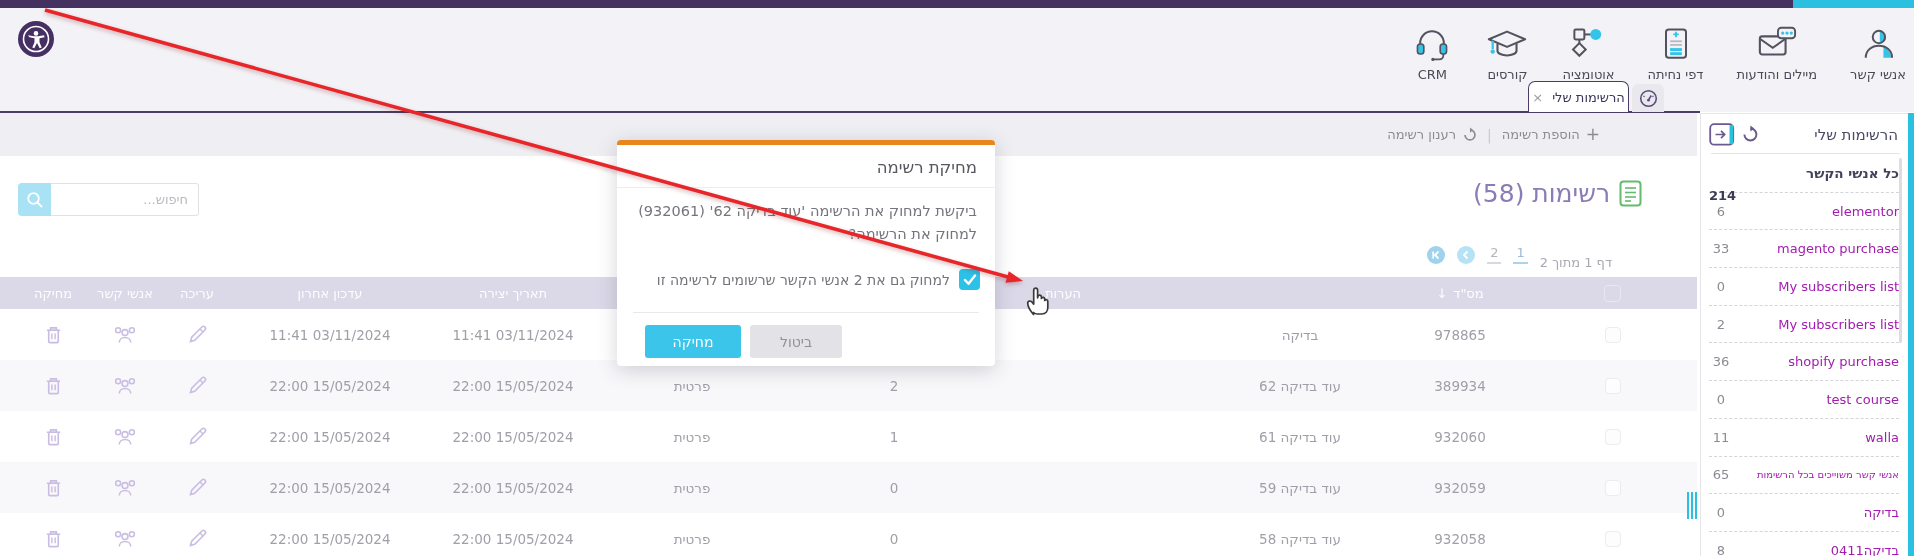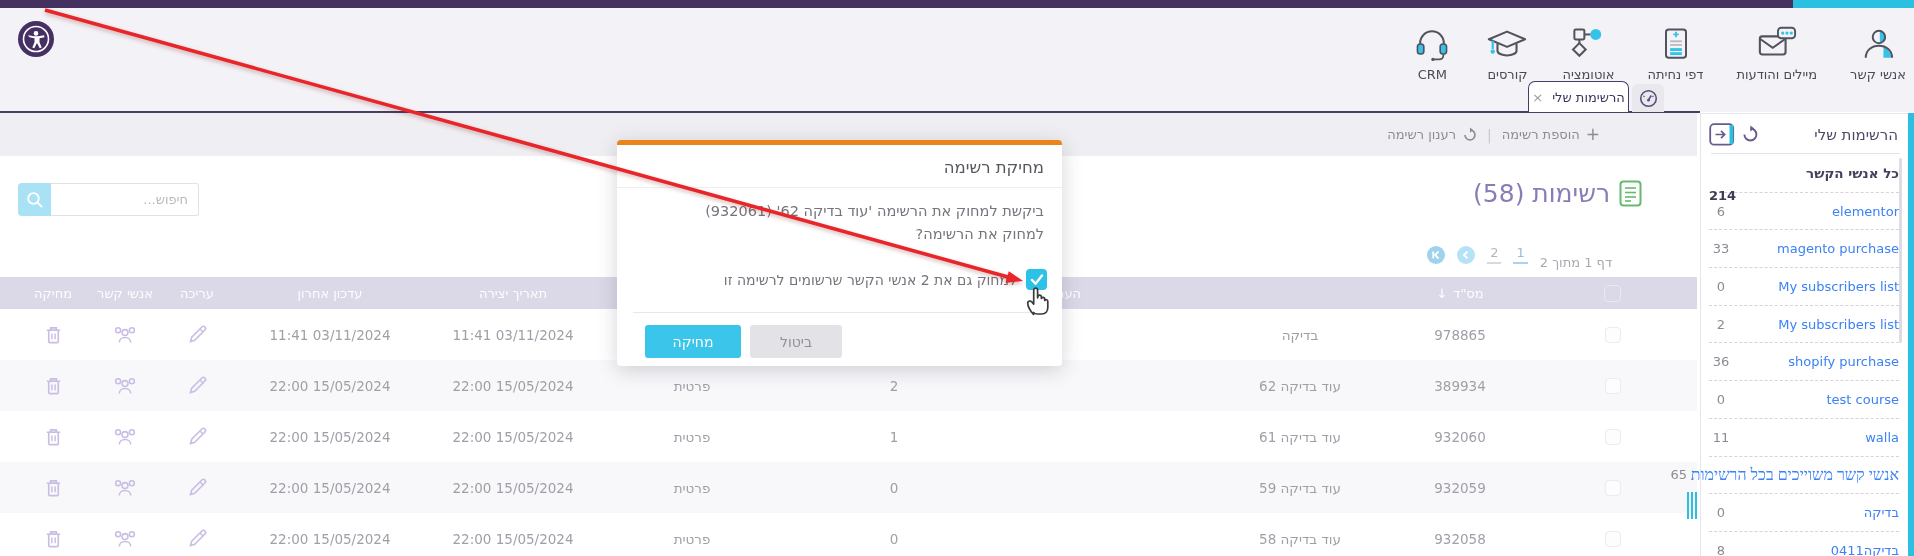--- a/index.html
+++ b/index.html
@@ -101,32 +101,32 @@
   .sb-teal{left:1908px;top:113px;width:6px;height:443px;background:#2bc0e2;z-index:3;}
   .sb-title{position:absolute;right:16px;top:12px;font-size:15px;color:#4b4b66;}
   .sb-collapse{position:absolute;left:8px;top:9px;cursor:pointer;}
   .sb-refresh{position:absolute;left:40px;top:11px;cursor:pointer;}
   .sb-divider{position:absolute;left:10px;right:14px;top:39px;border-bottom:1px solid #e3e3e8;}
   .sb-items{position:absolute;left:8px;right:15px;top:41px;}
   .sb-item{height:37.7px;display:flex;direction:rtl;align-items:center;
       justify-content:space-between;border-bottom:1px dashed #d4d4da;cursor:pointer;
       box-sizing:border-box;}
   .sb-item:last-child{border-bottom:none;}
-  .sb-name{font-size:13px;color:#3b82f6;white-space:nowrap;}
+  .sb-name{font-size:13px;color:#a21caf;white-space:nowrap;}
   .sb-count{font-size:13px;color:#8b8b93;min-width:24px;text-align:center;}
   .sb-item.bold .sb-name{font-weight:bold;color:#42425a;font-size:13.5px;}
   .sb-item.bold .sb-count{font-weight:bold;color:#3c3c55;margin-top:44px;}
-  .sb-item.long .sb-name{font-size:16px;font-family:Liberation Serif, serif;}
+  .sb-item.long .sb-name{font-size:10px;}
   .sb-scroll{left:1899px;top:158px;width:3px;height:185px;background:#dcdce2;
       border-radius:2px;z-index:4;cursor:pointer;}
   .sb-drag{left:1687px;top:492px;display:flex;gap:2px;z-index:4;cursor:col-resize;}
   .sb-drag span{display:block;width:2px;height:27px;background:#2bc0e2;}
 
   
-  .modal{left:617px;top:140px;width:445px;height:226px;background:#fff;border-radius:4px;
+  .modal{left:617px;top:140px;width:378px;height:226px;background:#fff;border-radius:4px;
       border-top:5px solid #e8861c;box-shadow:0 4px 20px rgba(60,60,80,.22);
       z-index:50;box-sizing:border-box;}
   .modal-title{position:absolute;right:18px;top:13px;font-size:16.5px;color:#57575f;}
   .modal-div1{position:absolute;left:0;right:0;top:42px;border-top:1px solid #ededf0;}
   .modal-msg{position:absolute;right:18px;left:18px;top:55px;text-align:right;direction:rtl;
       font-size:14.5px;color:#74747c;line-height:23px;}
   .modal-checkrow{position:absolute;right:15px;top:124px;display:flex;direction:rtl;
       align-items:center;gap:9px;}
   .modal-checkbox{width:21px;height:21px;background:#2cc2e8;border-radius:4px;
       display:flex;align-items:center;justify-content:center;cursor:pointer;}

